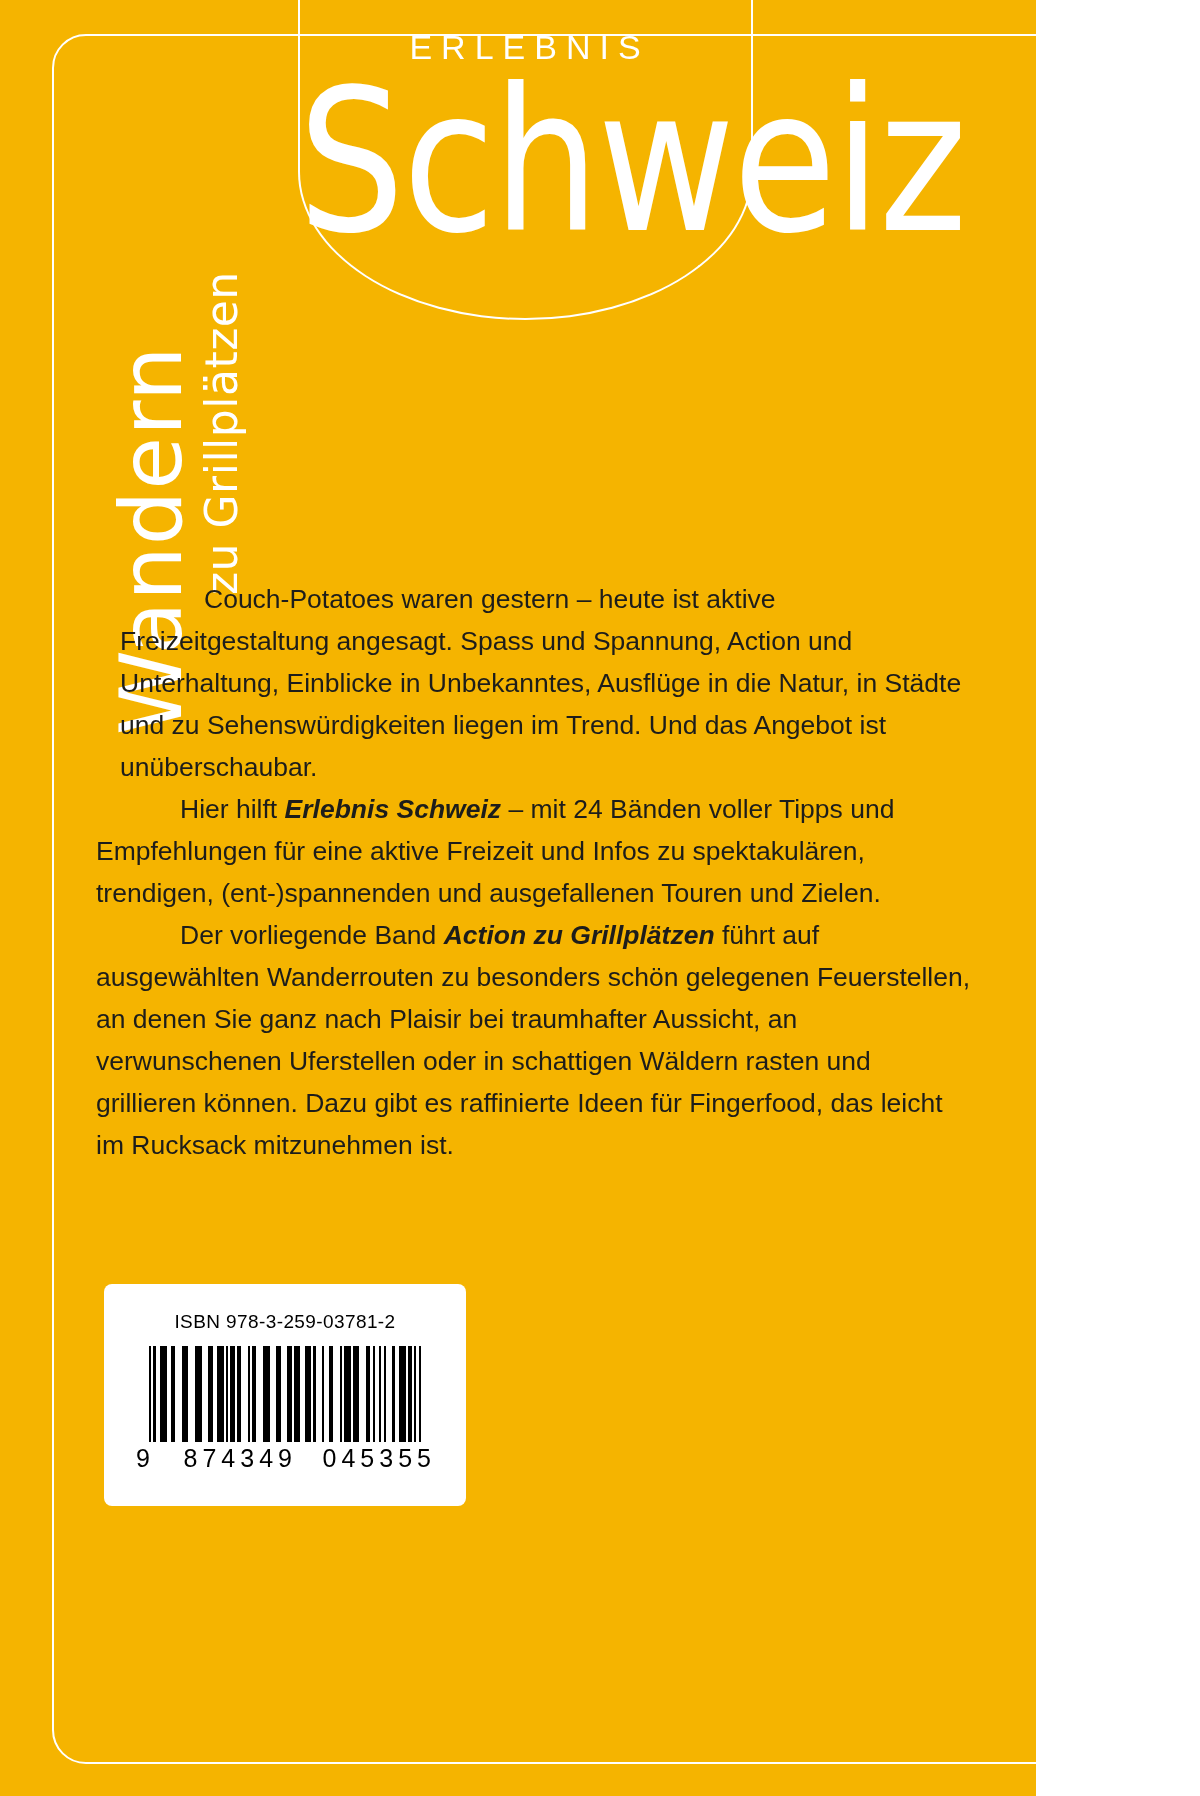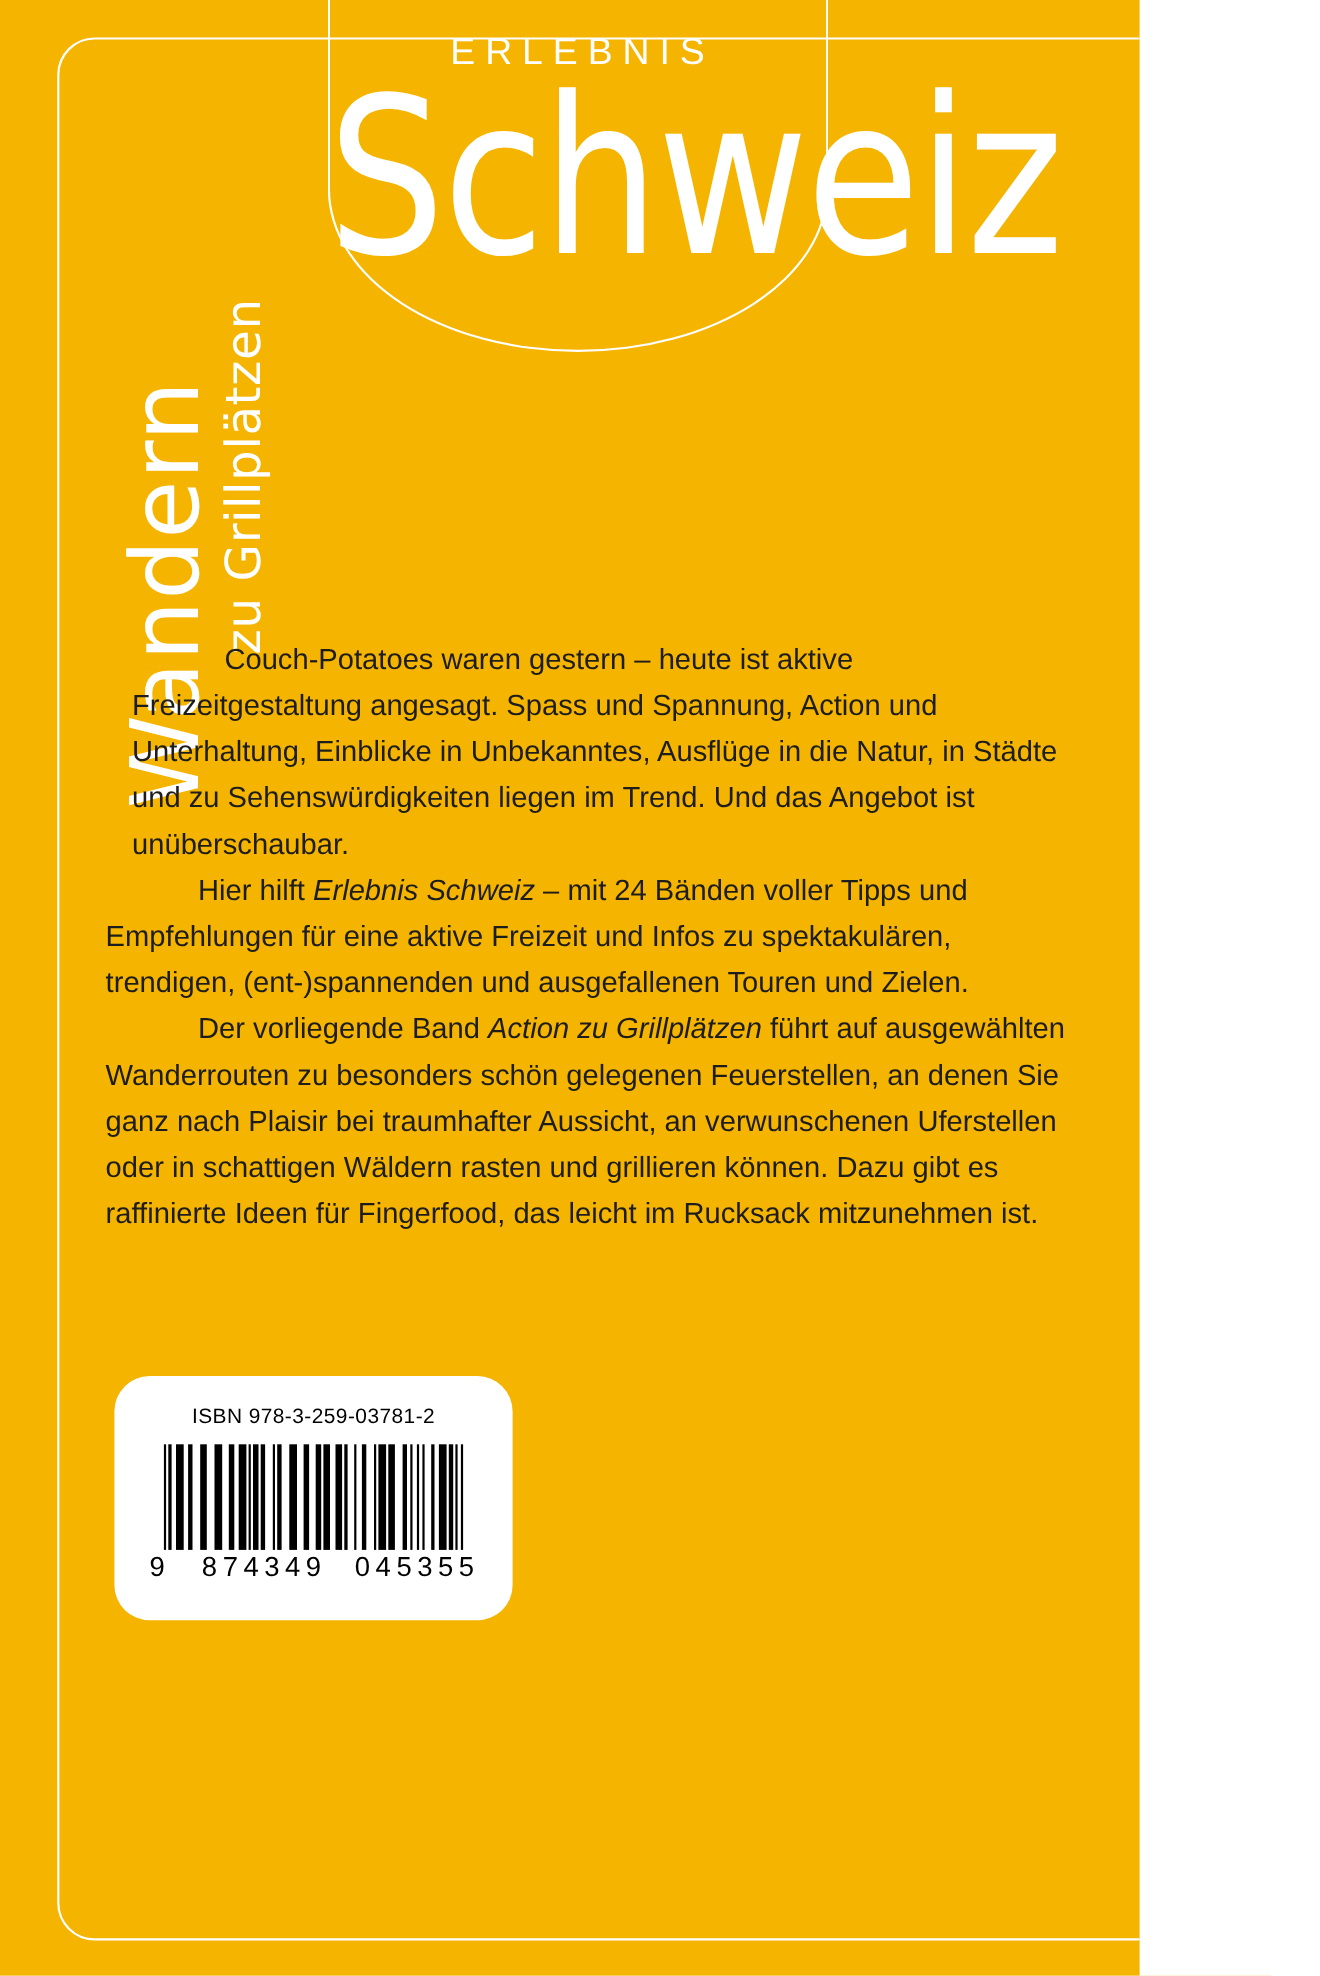--- a/index.html
+++ b/index.html
@@ -127,43 +127,44 @@
   .blurb p {
     margin: 0;
     text-indent: 84px;
   }
   .blurb p.first {
     text-indent: 84px;
     margin-left: 24px;
   }
   .blurb em {
     font-style: italic;
+    font-weight: bold;
   }
 
   .caption {
     position: absolute;
     left: 96px;
     top: 1138px;
     width: 800px;
     color: #1d1d1b;
     font-family: "Liberation Sans", sans-serif;
     font-size: 20px;
     font-style: italic;
     line-height: 28px;
   }
 
   
   .barcode-box {
     position: absolute;
     left: 104px;
-    top: 1251px;
+    top: 1284px;
     width: 362px;
     height: 222px;
     background: #ffffff;
-    border-radius: 32px;
+    border-radius: 8px;
     box-shadow: 0 0 0 0 rgba(0,0,0,0);
   }
   .isbn-text {
     position: absolute;
     top: 27px;
     left: 0;
     width: 100%;
     text-align: center;
     font-family: "Liberation Sans", sans-serif;
     font-size: 19px;

